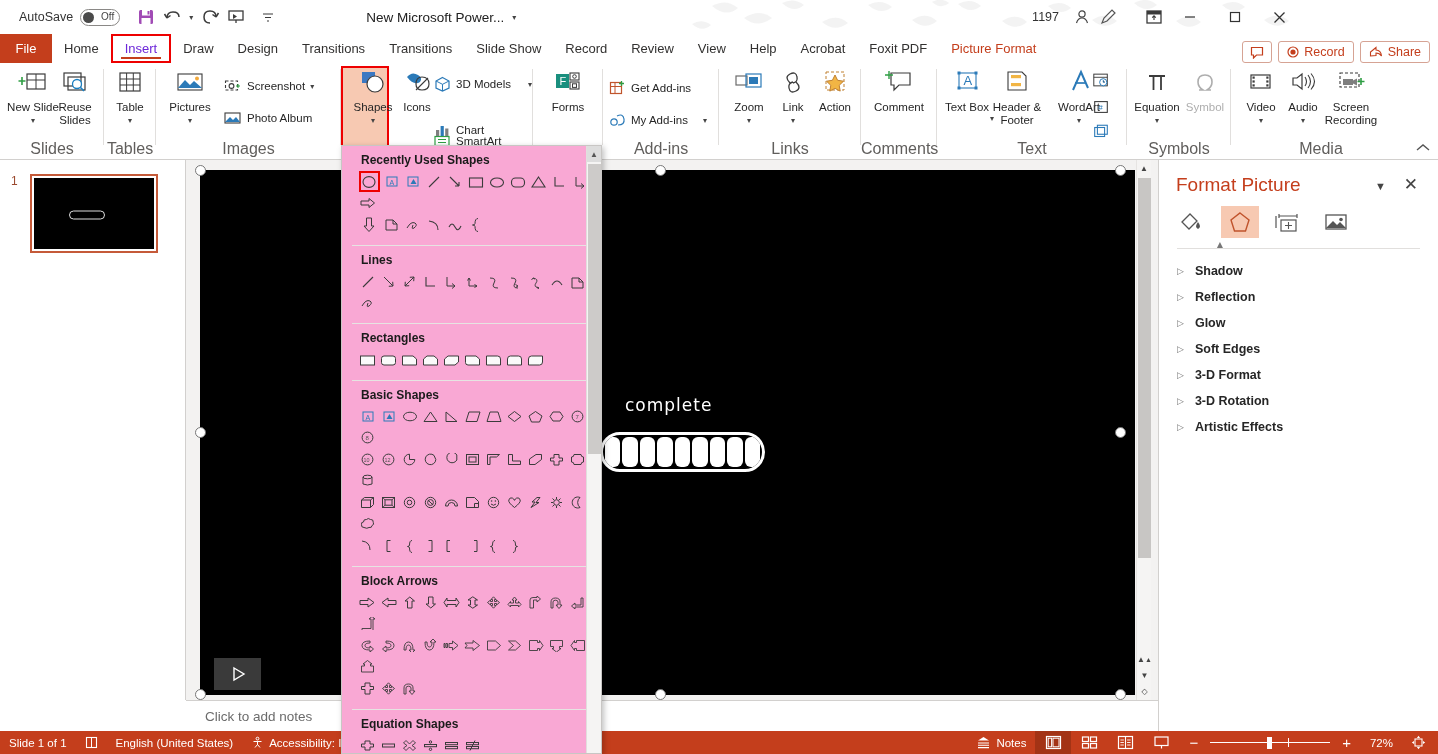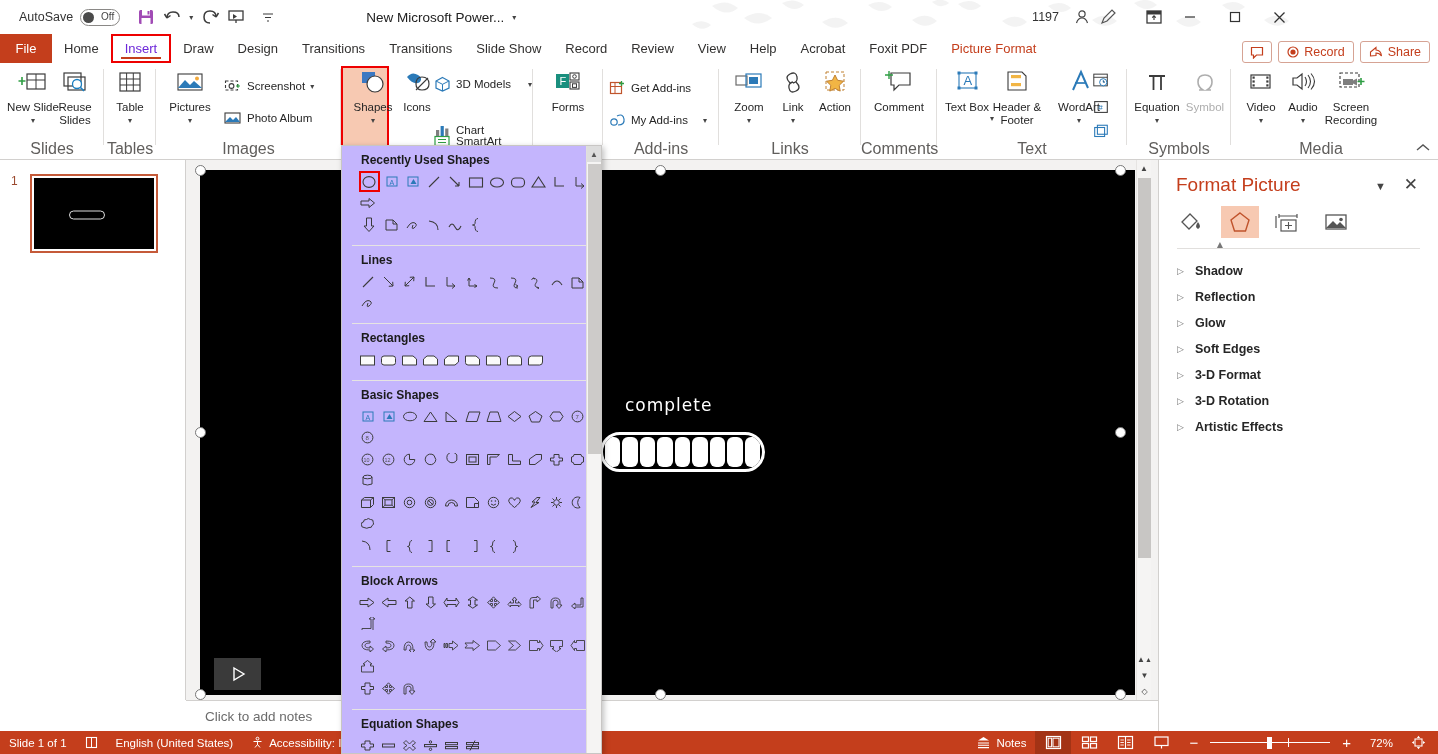--- a/index.html
+++ b/index.html
@@ -169,21 +169,21 @@
   .fp-tab.sel{ background:#f7c9b2; }
   .fp-caret{ position:absolute; left:55px; top:78px; font-size:12px; color:#777;}
   .fp-rule{ position:absolute; left:18px; right:18px; top:88px; height:1px; background:#e1dfdd;}
   .fp-list{ position:absolute; left:18px; top:98px; right:10px; }
   .fp-row{ display:flex; align-items:center; gap:11px; height:26px; font-size:12.5px; font-weight:bold; color:#262626;}
   .fp-row .tri{ font-size:9px; color:#767676; font-weight:normal; }
 
   
   #gallery{
     position:absolute; left:341px; top:145px; width:261px; height:609px;
-    background:#c4b5fd; border:1px solid #c8c6c4;
+    background:#f9a8d4; border:1px solid #c8c6c4;
     box-shadow:2px 2px 6px rgba(0,0,0,.25);
     z-index:40; overflow:hidden;
   }
   .g-head{ font-size:12px; font-weight:bold; color:#1b1b1b; padding:7px 0 4px 19px; }
   .g-rows{ padding:0 0 7px 15px; }
   .g-row{ display:flex; flex-wrap:wrap; }
   .g-cell{
     width:21px;height:21px; display:flex; align-items:center; justify-content:center;
     font-size:15px; color:#3b3b3b; line-height:1;
   }

